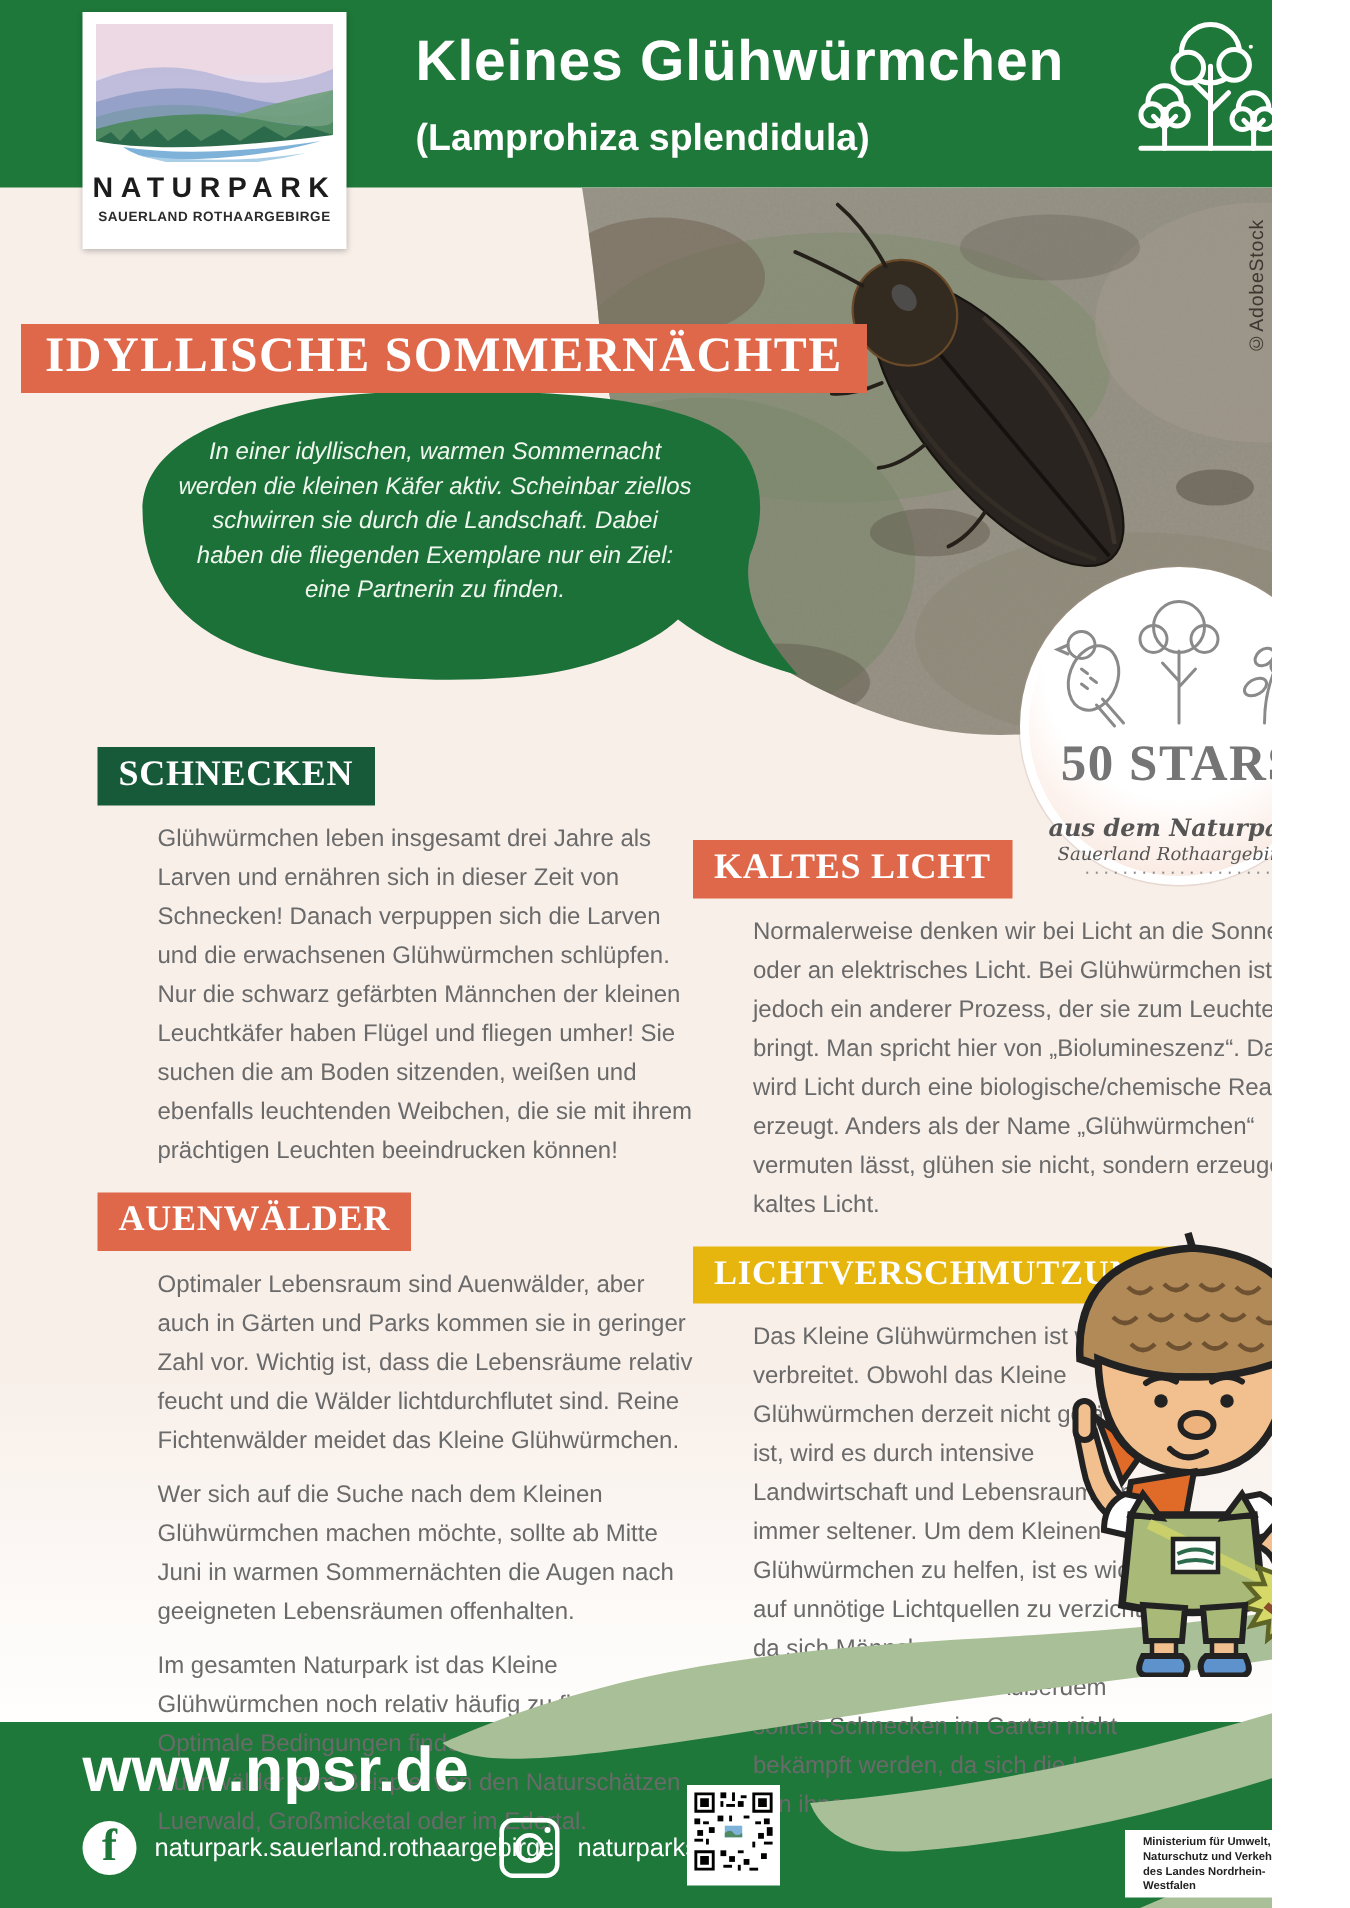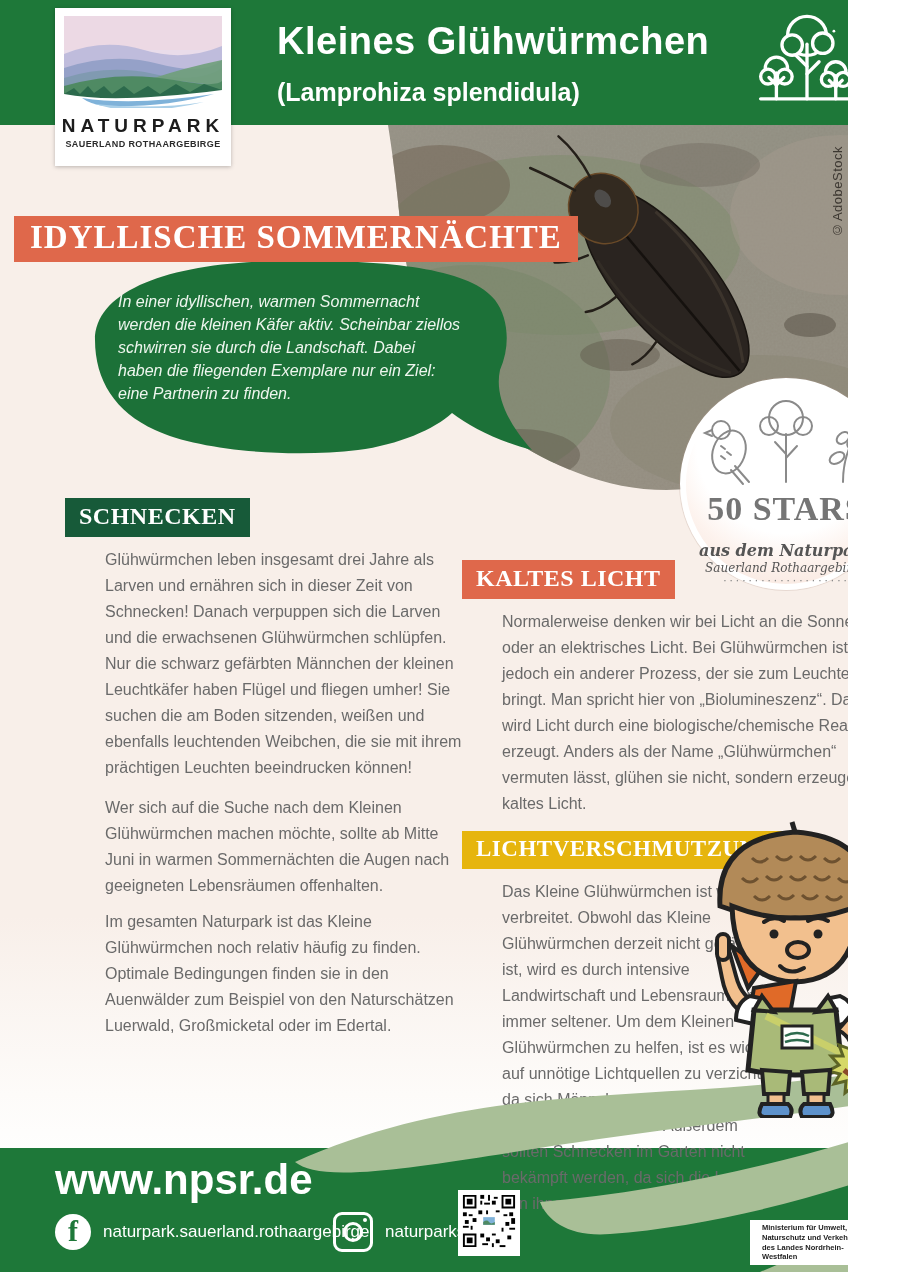--- a/index.html
+++ b/index.html
@@ -25,21 +25,21 @@
   .photo-wrap{left:0;top:125px;width:900px;height:390px;z-index:2;}
   .photo-credit{right:3px;top:146px;z-index:3;color:#3c3731;font-size:13px;
     writing-mode:vertical-rl;transform:rotate(180deg);letter-spacing:.5px;}
 
   
   .intro-banner{left:14px;top:216px;z-index:5;background:#df684b;color:#fff;
     font-family:"Liberation Serif",serif;font-weight:bold;font-size:33px;letter-spacing:1px;
     padding:3px 16px 6px;}
   .bubble-svg{left:50px;top:245px;z-index:4;}
   .bubble-text{left:118px;top:290px;width:344px;z-index:5;color:#eef6ee;
-    font-size:16px;line-height:23px;font-style:italic;}
+    font-size:16px;line-height:23px;font-style:italic;text-align:center;}
 
   
   .stars-badge{left:680px;top:378px;width:212px;height:212px;border-radius:50%;z-index:5;
     background:radial-gradient(circle at 50% 30%,#ffffff 52%,#fdf3ee 68%,#f5e0d6 100%);
     border:6px solid #fff;box-sizing:border-box;text-align:center;
     box-shadow:0 0 0 1px rgba(180,150,140,.25);}
   .stars-title{margin-top:2px;font-family:"Liberation Serif",serif;font-weight:bold;
     font-size:34px;color:#757575;letter-spacing:1px;line-height:1;}
   .stars-sub1{margin-top:15px;font-family:"DejaVu Serif",serif;font-style:italic;font-weight:bold;
     font-size:16px;color:#555;}
@@ -225,21 +225,23 @@
     <div class="stars-sub2">Sauerland Rothaargebirge</div>
     <div class="stars-dots">····················</div>
   </div>
 
   <div class="abs col left-col">
     <div class="badge badge-green">SCHNECKEN</div>
     <div class="body-text">
       <p>Glühwürmchen leben insgesamt drei Jahre als Larven und ernähren sich in dieser Zeit von Schnecken! Danach verpuppen sich die Larven und die erwachsenen Glühwürmchen schlüpfen. Nur die schwarz gefärbten Männchen der kleinen Leuchtkäfer haben Flügel und fliegen umher! Sie suchen die am Boden sitzenden, weißen und ebenfalls leuchtenden Weibchen, die sie mit ihrem prächtigen Leuchten beeindrucken können!</p>
     </div>
     <div class="sec-gap"></div>
+    <div class="badge badge-orange">AUENWÄLDER</div>
     <div class="body-text">
+      <p>Optimaler Lebensraum sind Auenwälder, aber auch in Gärten und Parks kommen sie in geringer Zahl vor. Wichtig ist, dass die Lebensräume relativ feucht und die Wälder lichtdurchflutet sind. Reine Fichtenwälder meidet das Kleine Glühwürmchen.</p>
       <p>Wer sich auf die Suche nach dem Kleinen Glühwürmchen machen möchte, sollte ab Mitte Juni in warmen Sommernächten die Augen nach geeigneten Lebensräumen offenhalten.</p>
       <p>Im gesamten Naturpark ist das Kleine Glühwürmchen noch relativ häufig zu finden. Optimale Bedingungen finden sie in den Auenwälder zum Beispiel von den Naturschätzen Luerwald, Großmicketal oder im Edertal.</p>
     </div>
   </div>
 
   <div class="abs col right-col">
     <div class="badge badge-orange">KALTES LICHT</div>
     <div class="body-text">
       <p>Normalerweise denken wir bei Licht an die Sonne oder an elektrisches Licht. Bei Glühwürmchen ist es jedoch ein anderer Prozess, der sie zum Leuchten bringt. Man spricht hier von „Biolumineszenz“. Dabei wird Licht durch eine biologische/chemische Reaktion erzeugt. Anders als der Name „Glühwürmchen“ vermuten lässt, glühen sie nicht, sondern erzeugen kaltes Licht.</p>
     </div>

